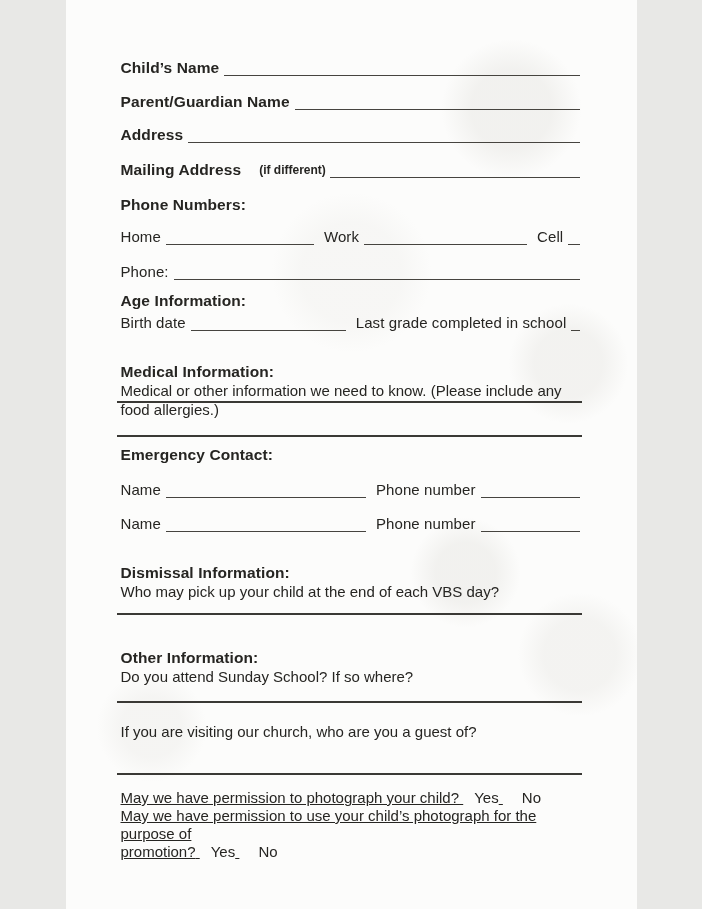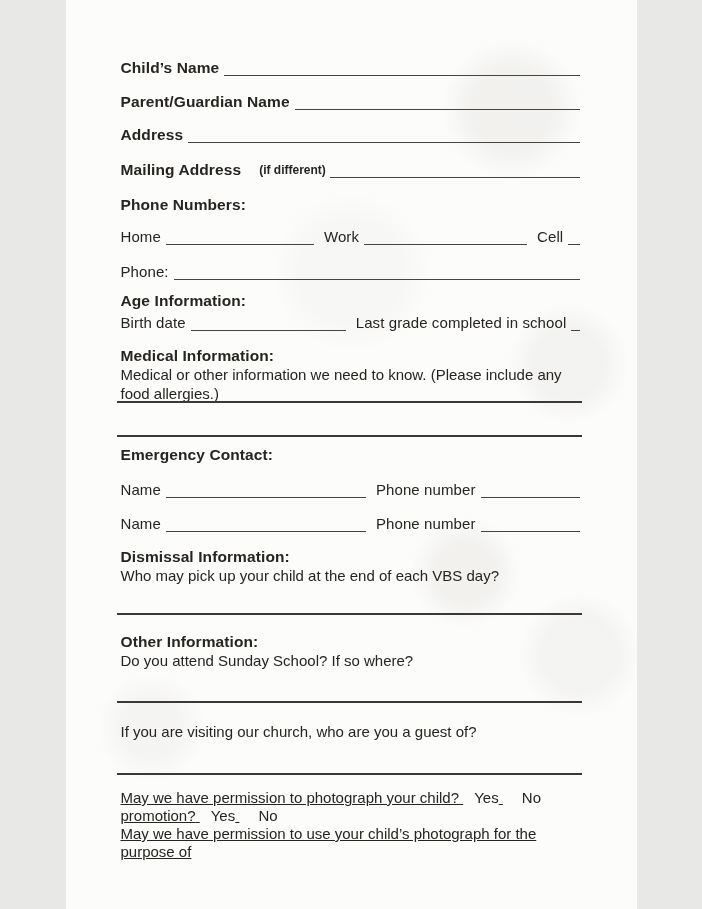--- a/index.html
+++ b/index.html
@@ -23,21 +23,21 @@
   .row{position:absolute;left:0;right:0;display:flex;align-items:flex-end;height:22px;}
   .lbl{font-weight:bold;font-size:15.5px;line-height:17px;white-space:nowrap;padding-right:5px;letter-spacing:.1px;}
   .lbl.rg{font-weight:normal;font-size:15px;text-align:center;}
   .note{font-weight:bold;font-size:12px;line-height:15px;white-space:nowrap;padding-right:4px;}
   .fl{flex:1 1 auto;border-bottom:1.6px solid #46443f;height:1px;}
   .fx{flex:0 0 auto;border-bottom:1.6px solid #46443f;height:1px;}
   .gap{margin-left:10px;}
   .hline{position:absolute;left:-4px;right:-2px;border-bottom:2.2px solid #3a3935;height:0;}
   .hdr{position:absolute;left:0;font-weight:bold;font-size:15.5px;line-height:18px;letter-spacing:.1px;}
   .para{position:absolute;left:0;right:0;font-size:15px;line-height:19px;}
-  .para .b{font-weight:bold;font-size:15.5px;letter-spacing:.1px;}
+  .para .b{font-weight:bold;font-size:15.5px;letter-spacing:.1px;margin-top:16px;}
   .perm{line-height:18px;text-decoration:underline;}
   .yn{display:inline-block;}
   .yn.yes{margin-left:11px;}
   .yn.no{margin-left:19px;}
 </style>
 </head>
 <body>
 
 <div class="page">
   <div class="content">
@@ -125,22 +125,22 @@
 
     <div class="para" style="top:722px">If you are visiting our church, who are you a guest of?</div>
     <div class="hline" style="top:773px"></div>
 
     <div class="para perm" style="top:789px">
       <div>
         <span>May we have permission to photograph your child?</span>
         <span class="yn yes">Yes</span>
         <span class="yn no">No</span>
       </div>
+      <div>May we have permission to use your child’s photograph for the purpose of</div>
       <div>
         <span>promotion?</span>
         <span class="yn yes">Yes</span>
         <span class="yn no">No</span>
       </div>
-      <div>May we have permission to use your child’s photograph for the purpose of</div>
     </div>
 
   </div>
 </div>
 
 </body></html>

